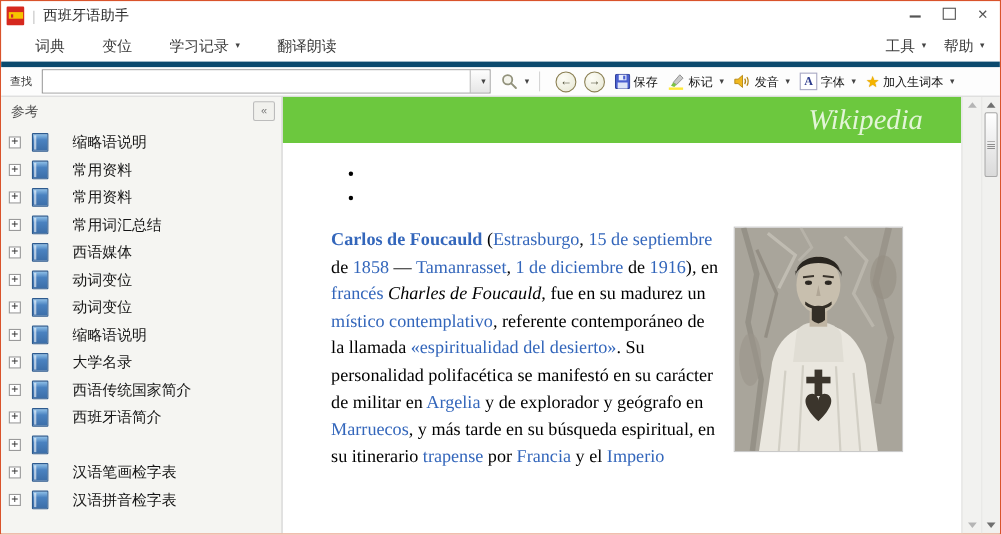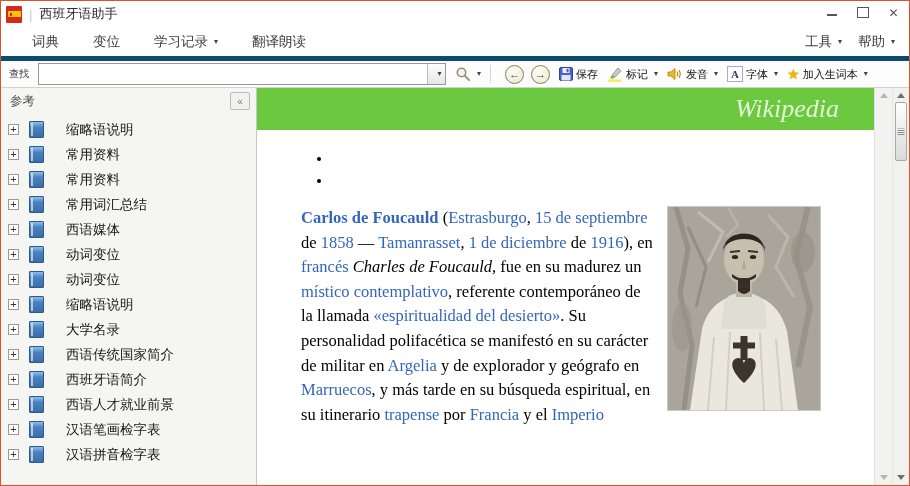--- a/index.html
+++ b/index.html
@@ -269,21 +269,20 @@
             <span class="tree-label">西语传统国家简介</span>
           </div>
         <div class="tree-item">
             <div class="expand-box">+</div>
             <div class="book-icon"></div>
             <span class="tree-label">西班牙语简介</span>
           </div>
         <div class="tree-item">
             <div class="expand-box">+</div>
             <div class="book-icon"></div>
-            <span class="tree-label">西语人才就业前景</span>
           </div>
         <div class="tree-item">
             <div class="expand-box">+</div>
             <div class="book-icon"></div>
             <span class="tree-label">汉语笔画检字表</span>
           </div>
         <div class="tree-item">
             <div class="expand-box">+</div>
             <div class="book-icon"></div>
             <span class="tree-label">汉语拼音检字表</span>

